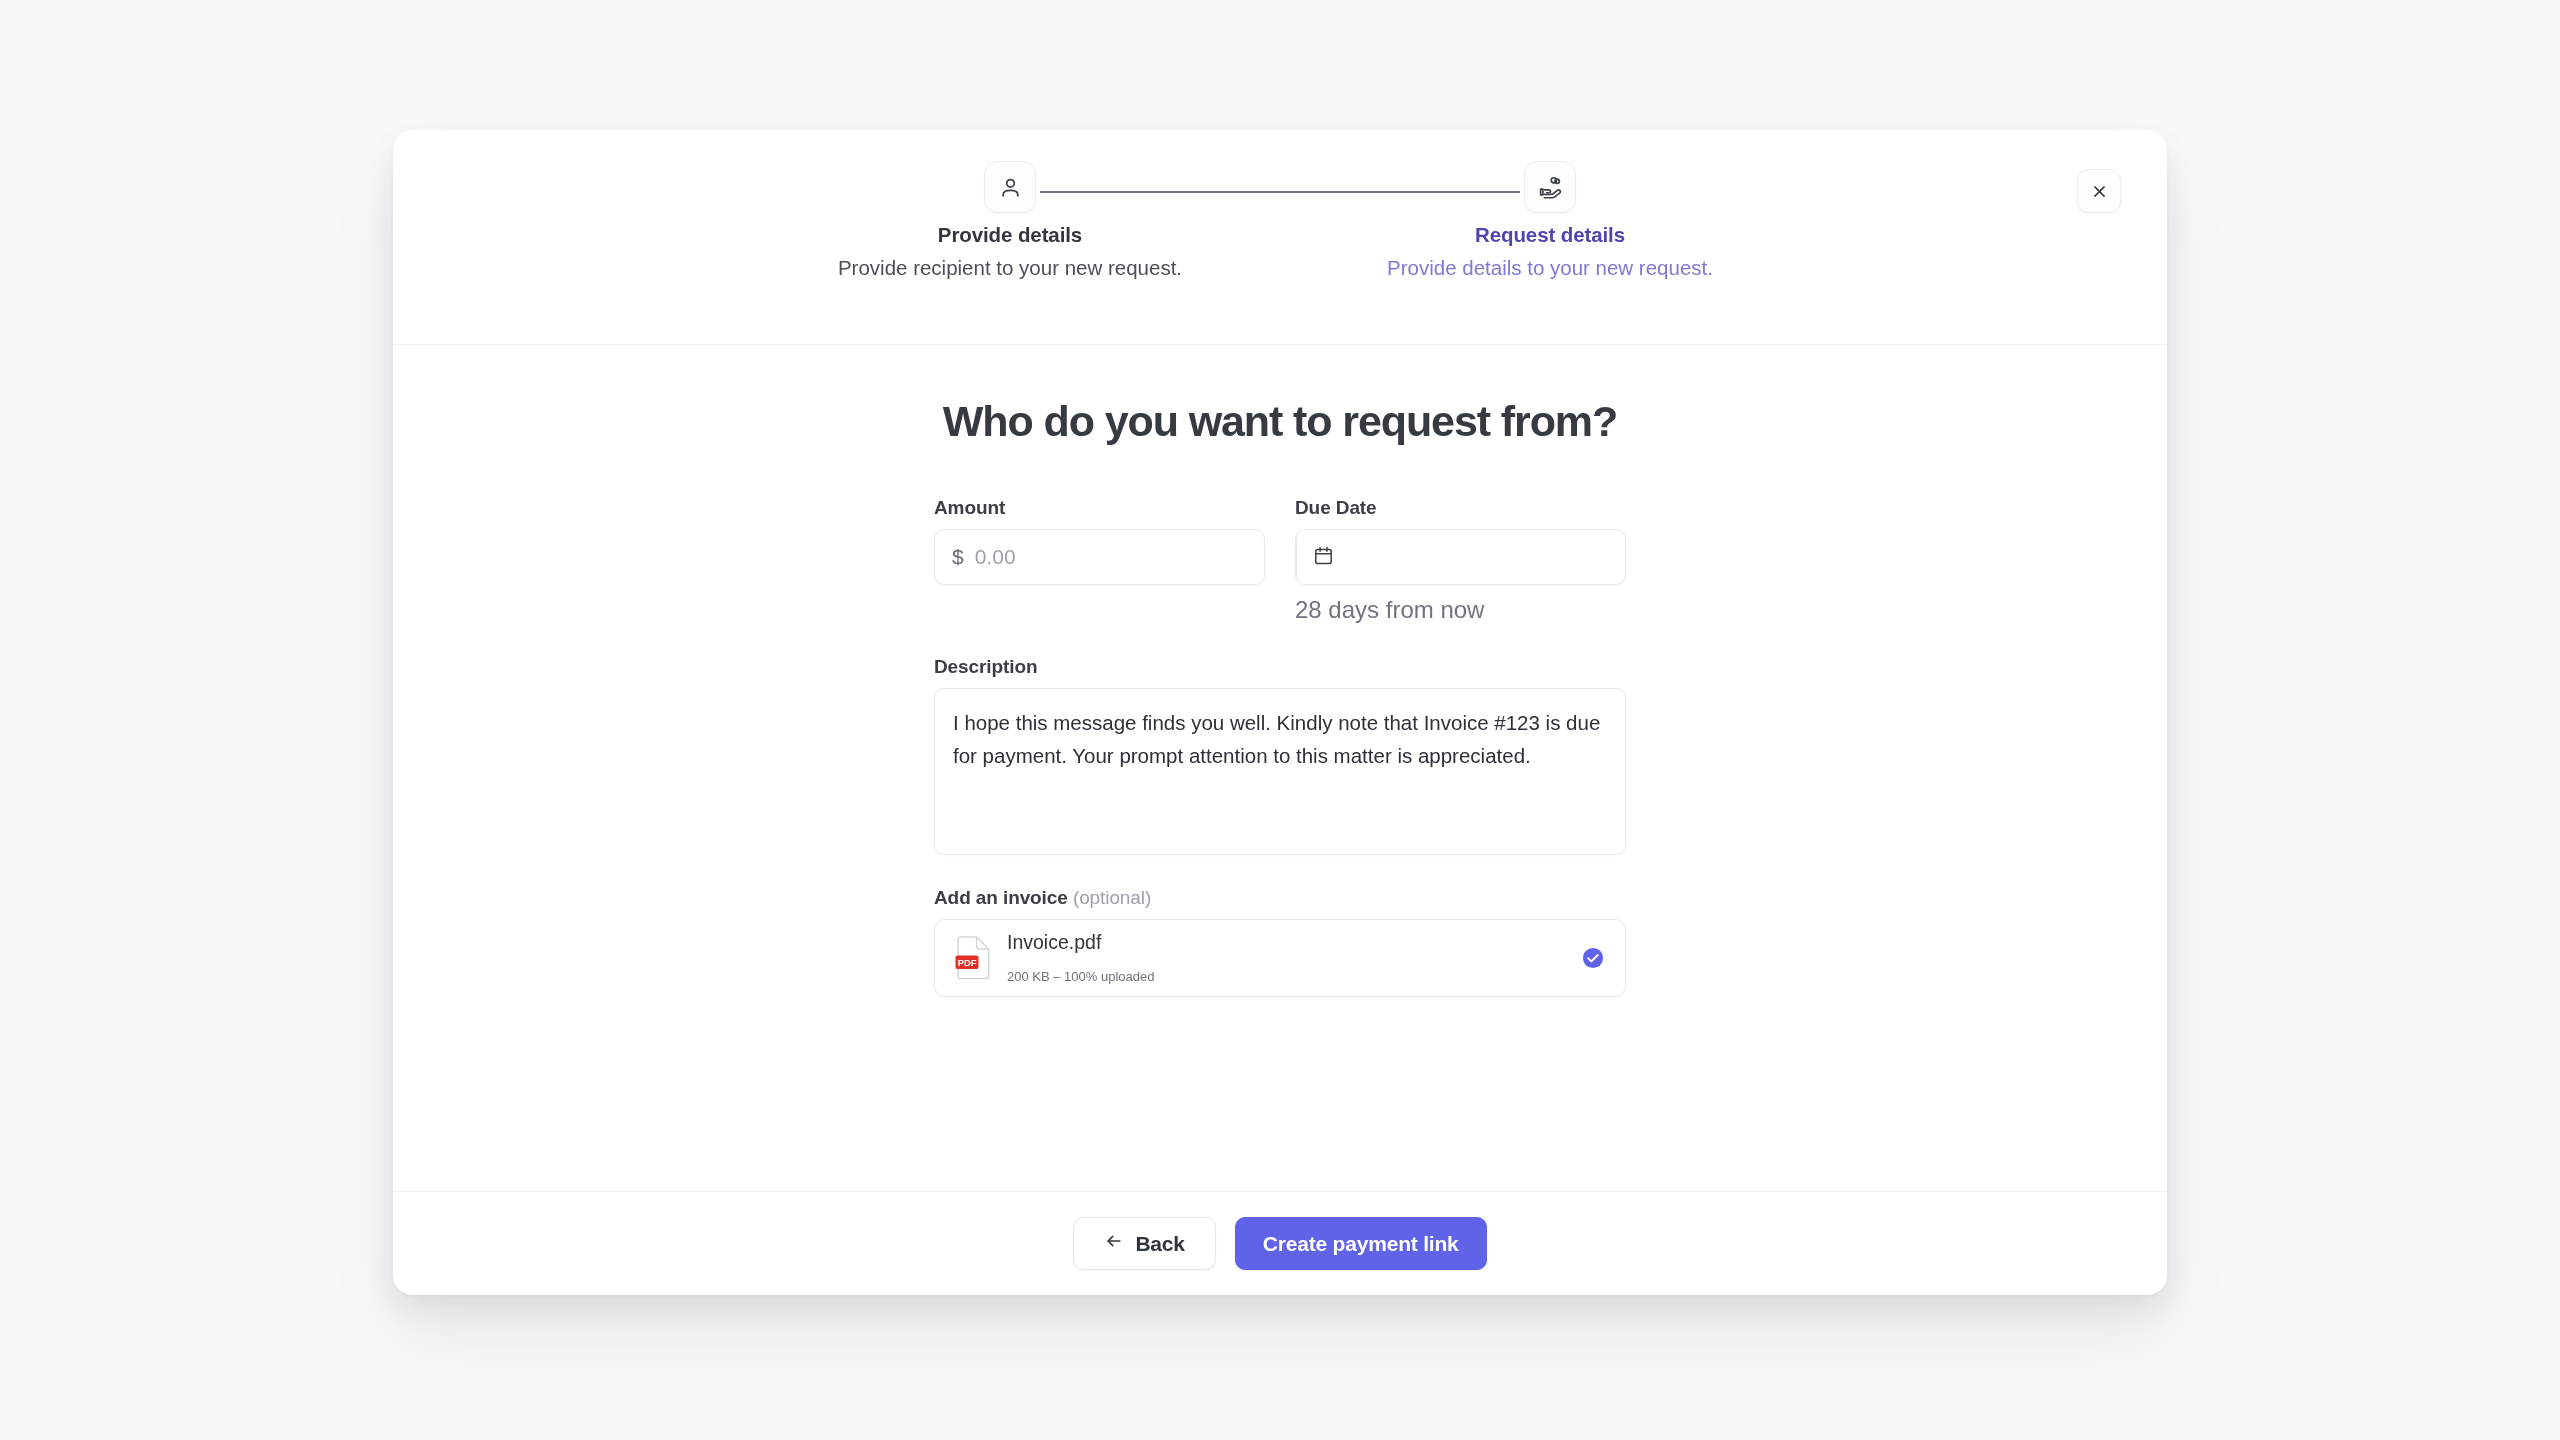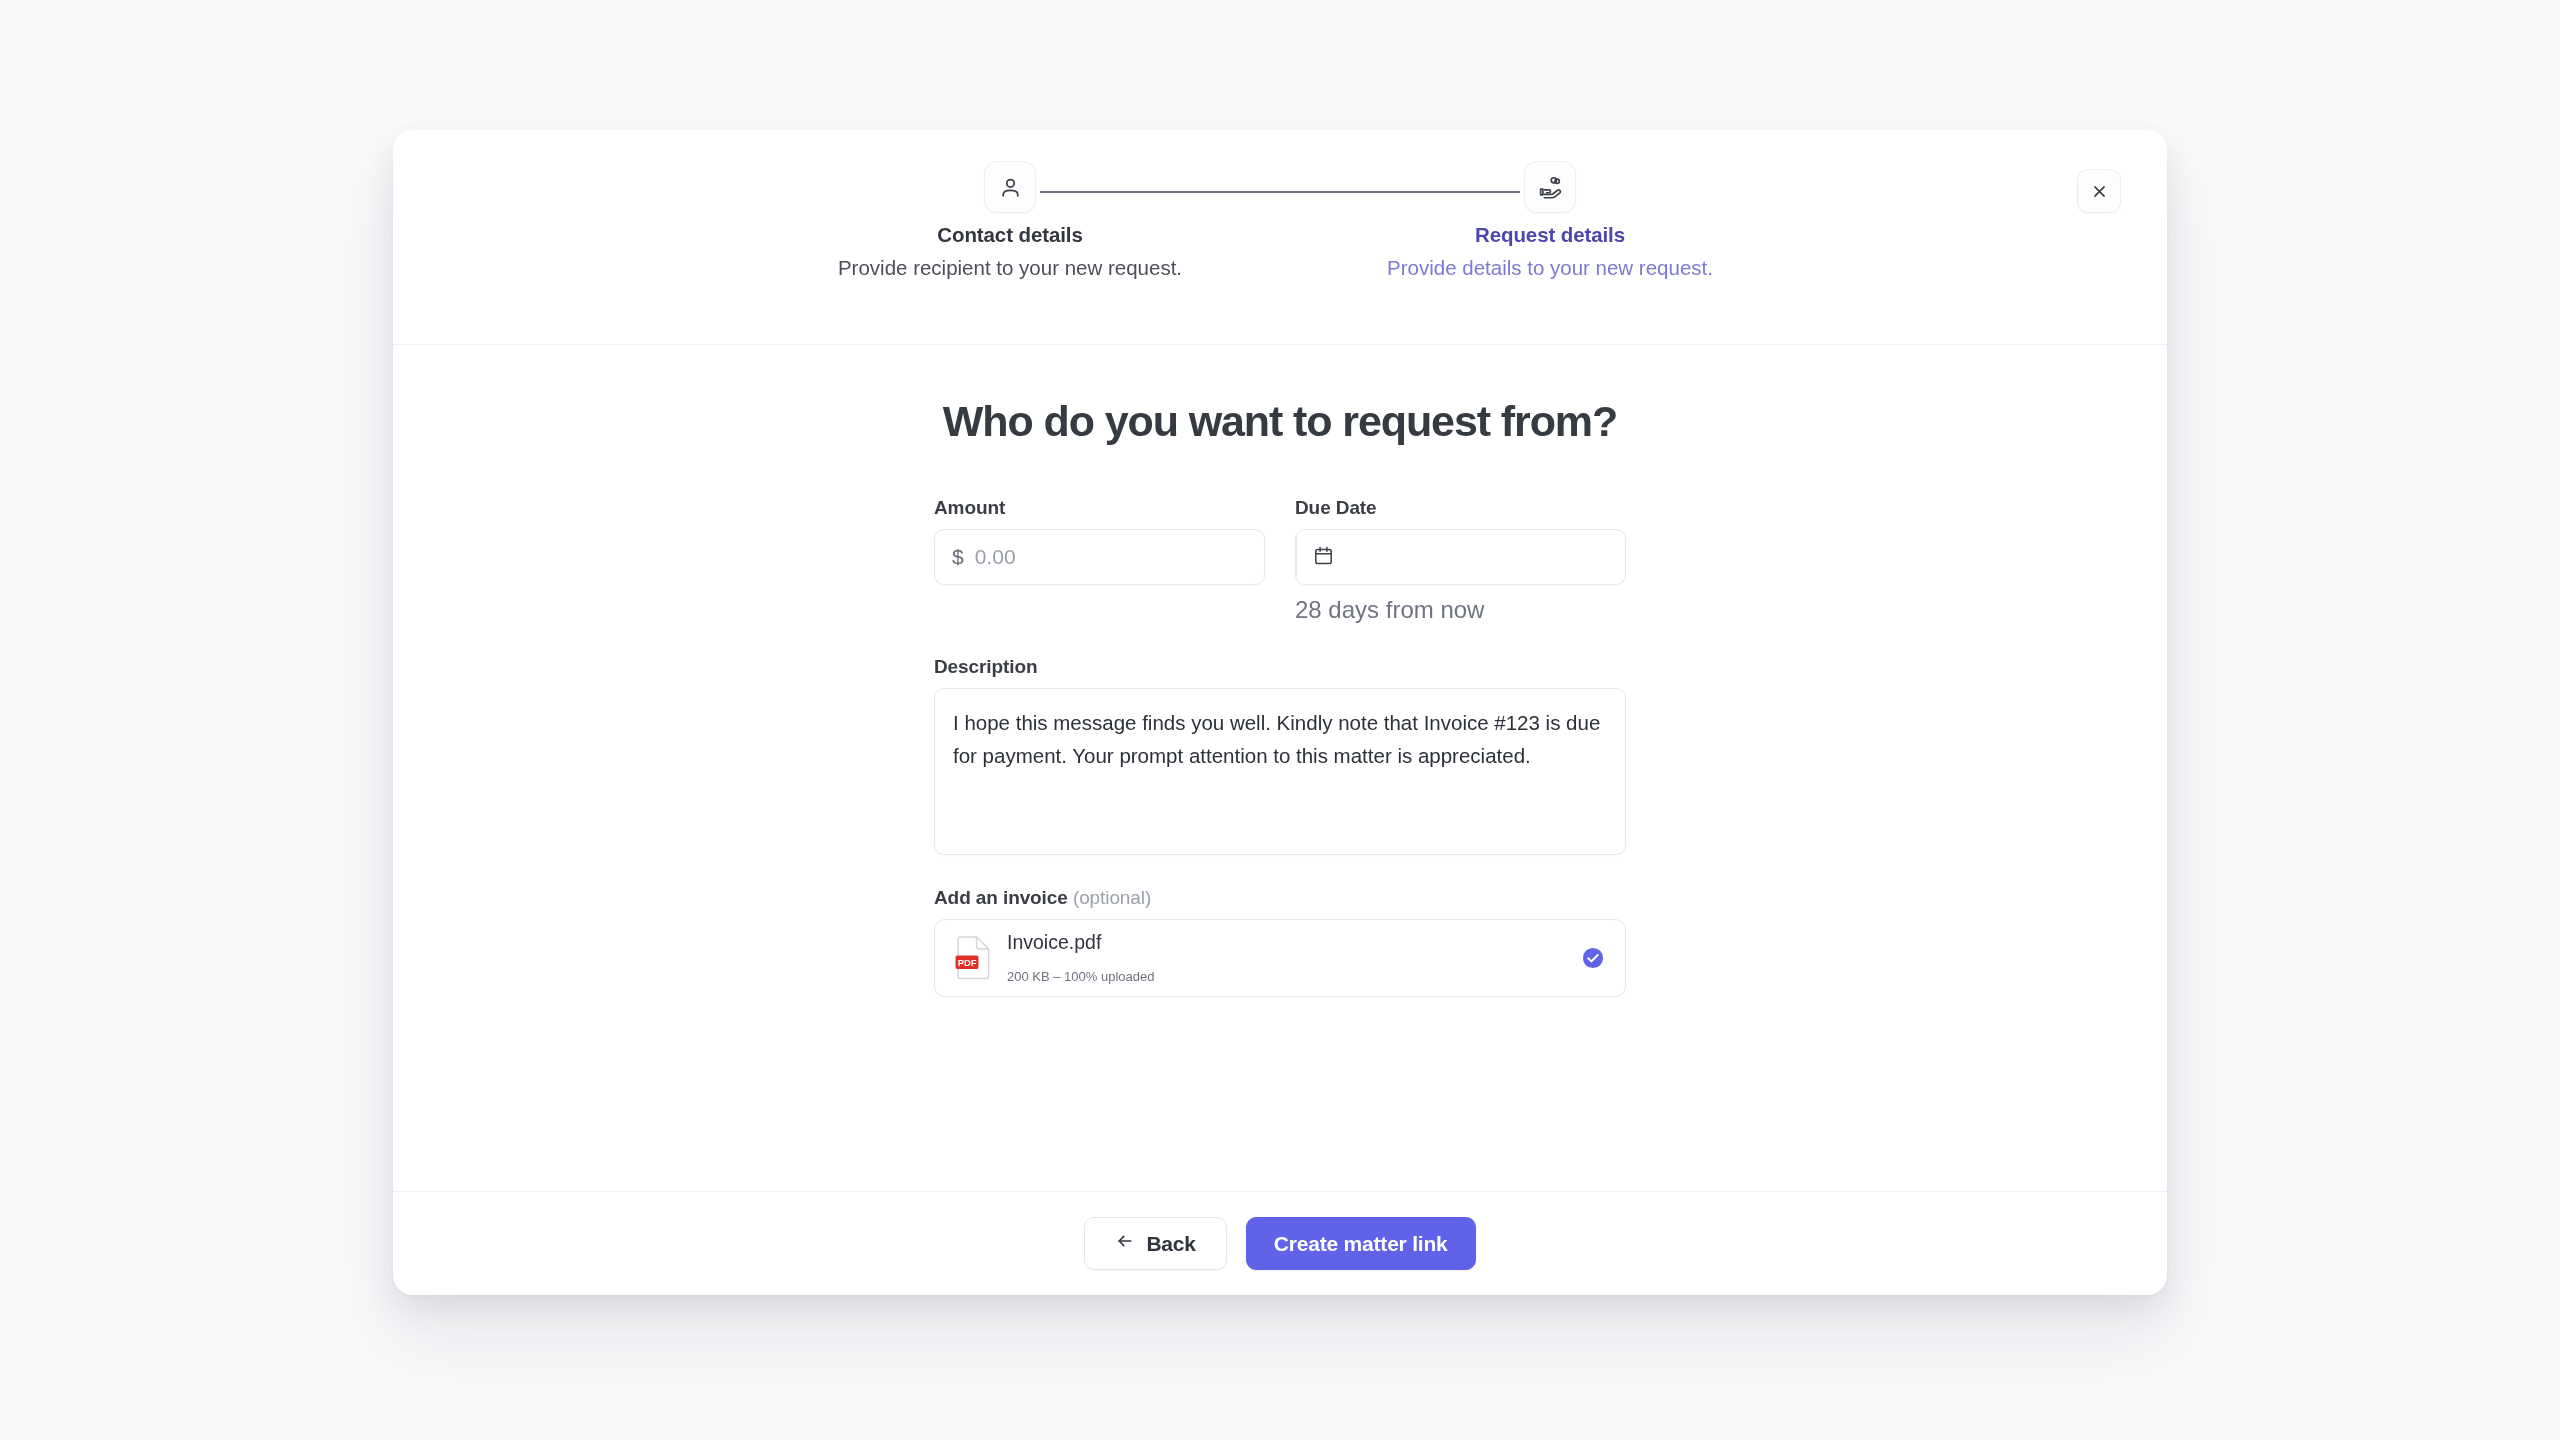--- a/index.html
+++ b/index.html
@@ -320,21 +320,21 @@
           <div class="step-line"></div>
 
           <div class="step">
             <div class="step-icon">
               <svg width="25" height="25" viewBox="0 0 24 24" fill="none" stroke="#3c4049" stroke-width="1.7" stroke-linecap="round" stroke-linejoin="round">
                 <circle cx="12" cy="8" r="3.6"></circle>
                 <path d="M5 20v-1.2c0-2.4 2.6-4.1 7-4.1s7 1.7 7 4.1V20"></path>
               </svg>
             </div>
             <div class="step-text">
-              <div class="step-title">Contact details</div>
+              <div class="step-title">Provide details</div>
               <div class="step-sub">Provide recipient to your new request.</div>
             </div>
           </div>
 
           <div class="step active">
             <div class="step-icon">
               <svg width="25" height="25" viewBox="0 0 24 24" fill="none" stroke="#3c4049" stroke-width="1.6" stroke-linecap="round" stroke-linejoin="round">
                 <circle cx="15.2" cy="5.1" r="2.5"></circle>
                 <circle cx="18.4" cy="6.0" r="2.1"></circle>
                 <path d="M2.5 13.6h2.2v5.4H2.5z"></path>
@@ -433,18 +433,18 @@
       <div class="btn btn-secondary">
         <span>
           <svg width="20" height="20" viewBox="0 0 24 24" fill="none" stroke="#2f333b" stroke-width="1.9" stroke-linecap="round" stroke-linejoin="round">
             <path d="M19 12H5"></path>
             <path d="M10.5 6.5L5 12l5.5 5.5"></path>
           </svg>
         </span>
         <span>Back</span>
       </div>
       <div class="btn btn-primary">
-        <span>Create matter link</span>
+        <span>Create payment link</span>
       </div>
     </div>
 
   </div>
 </div>
 
 </body></html>

